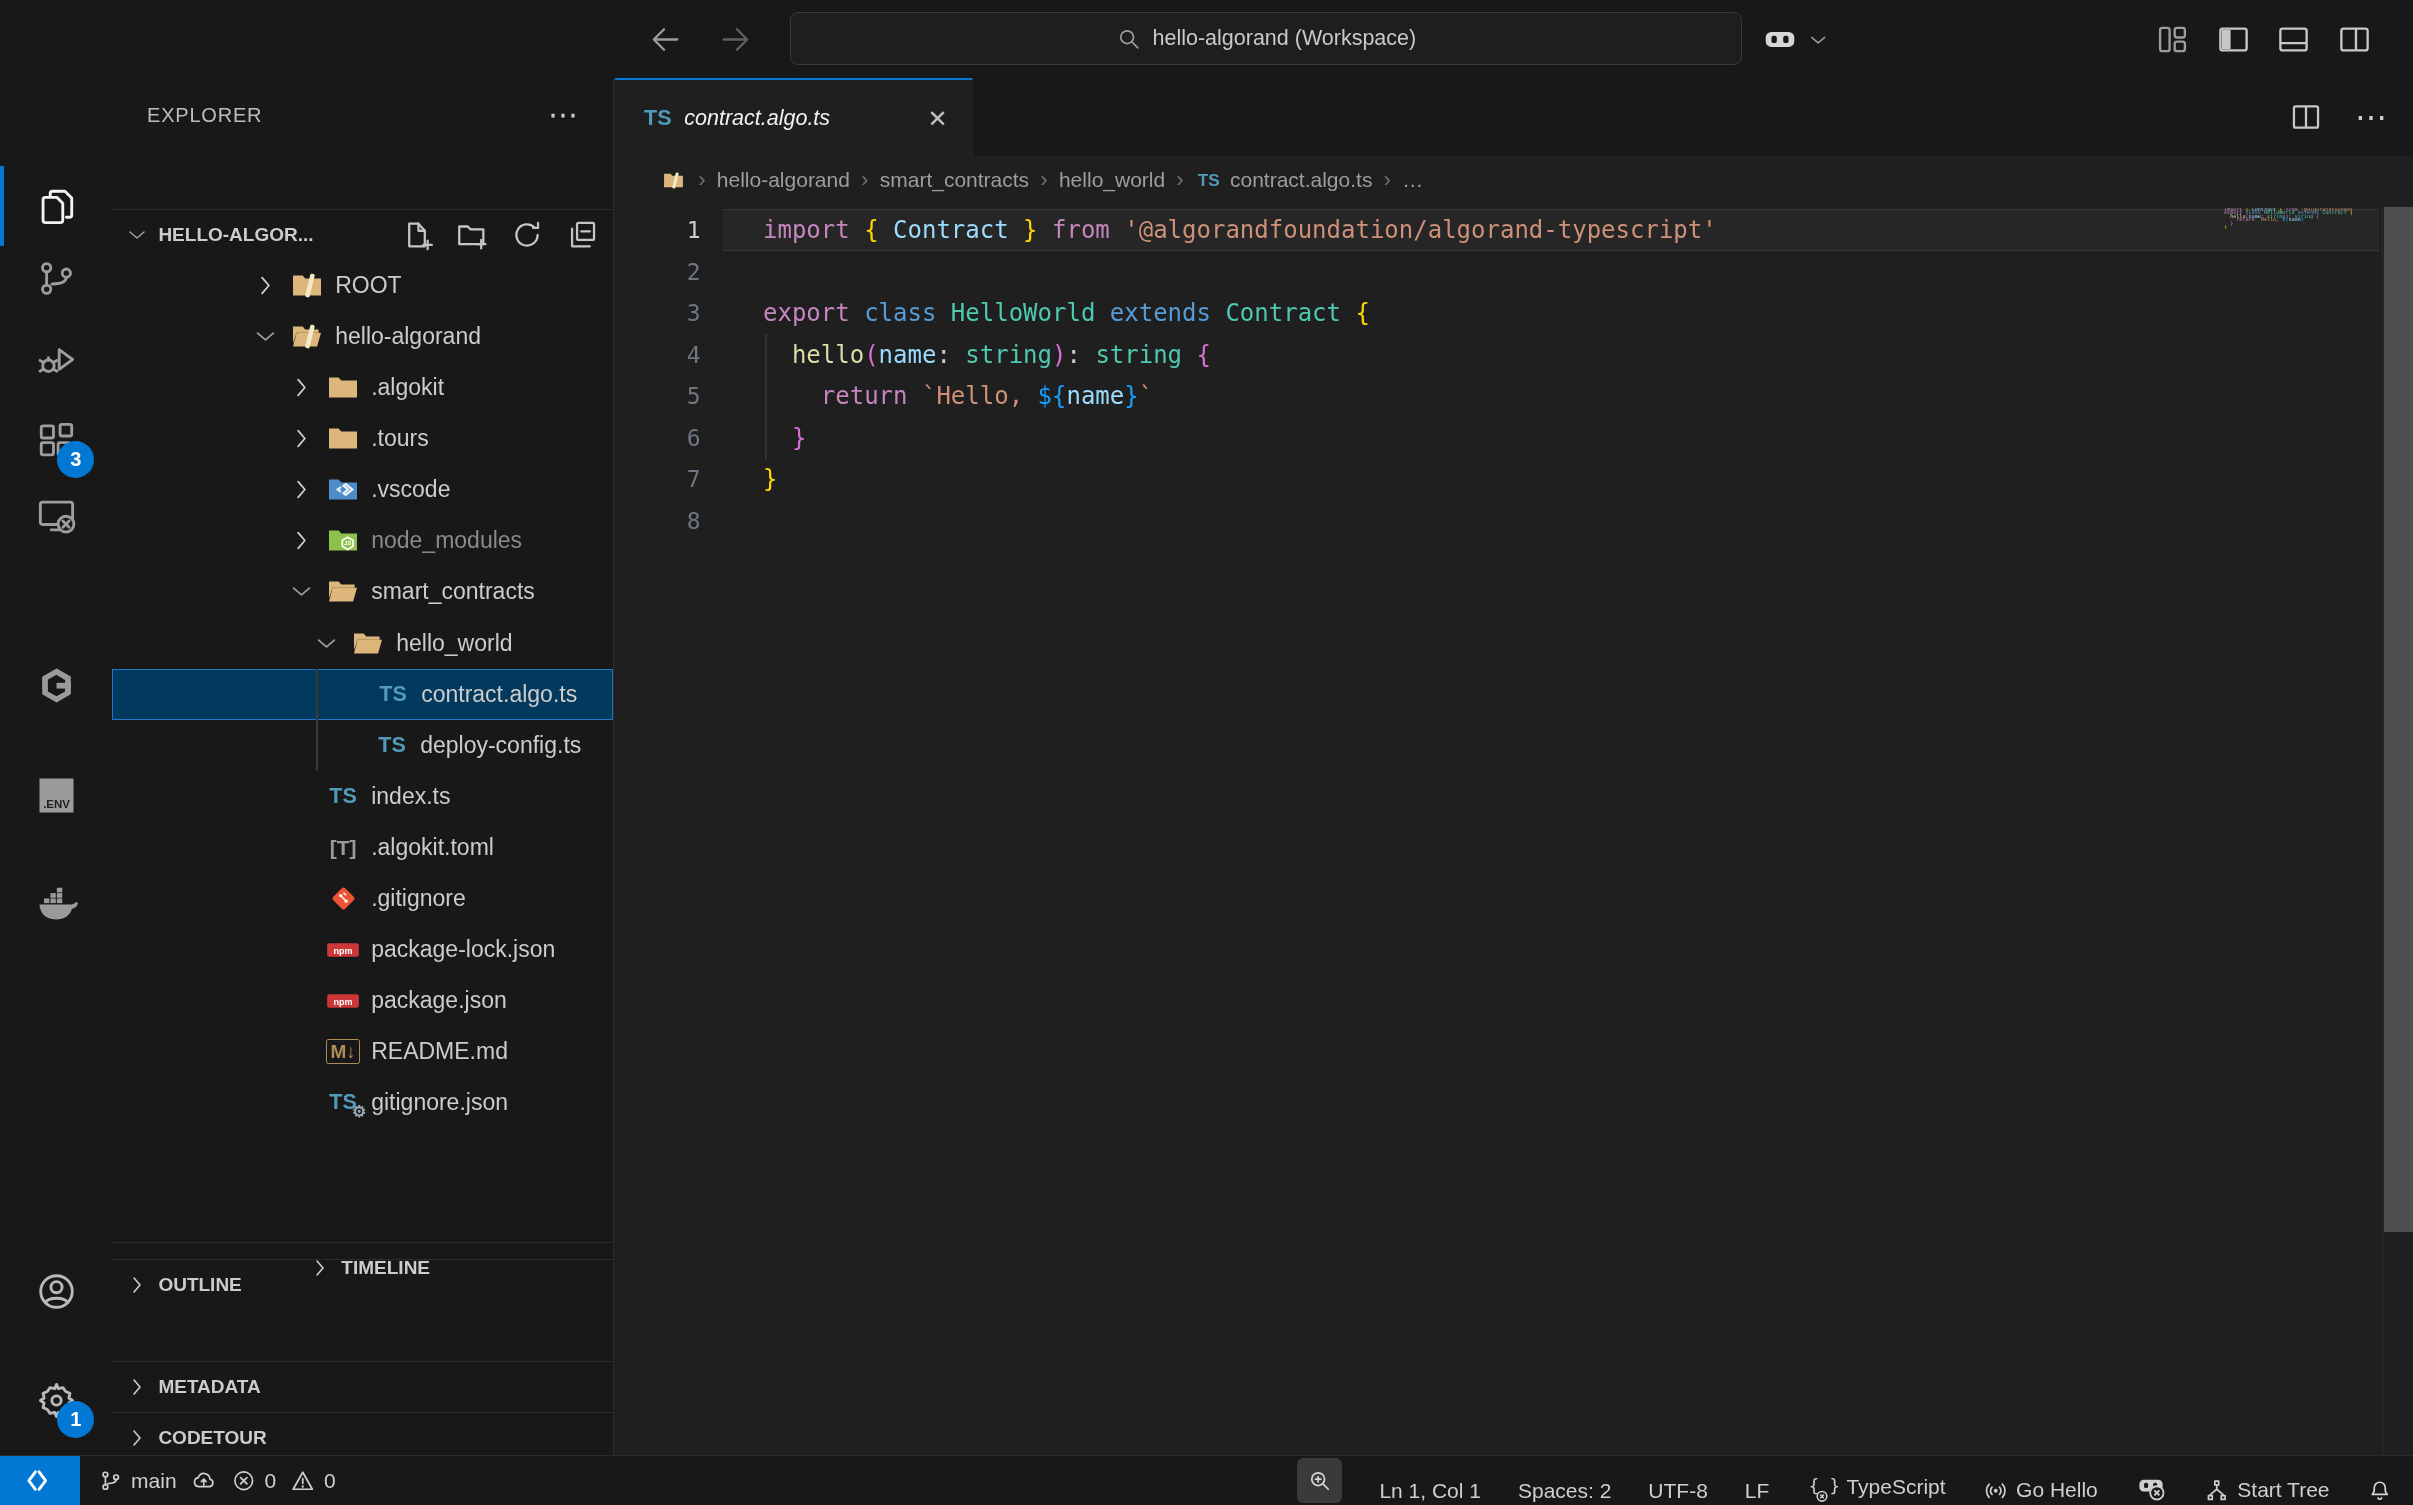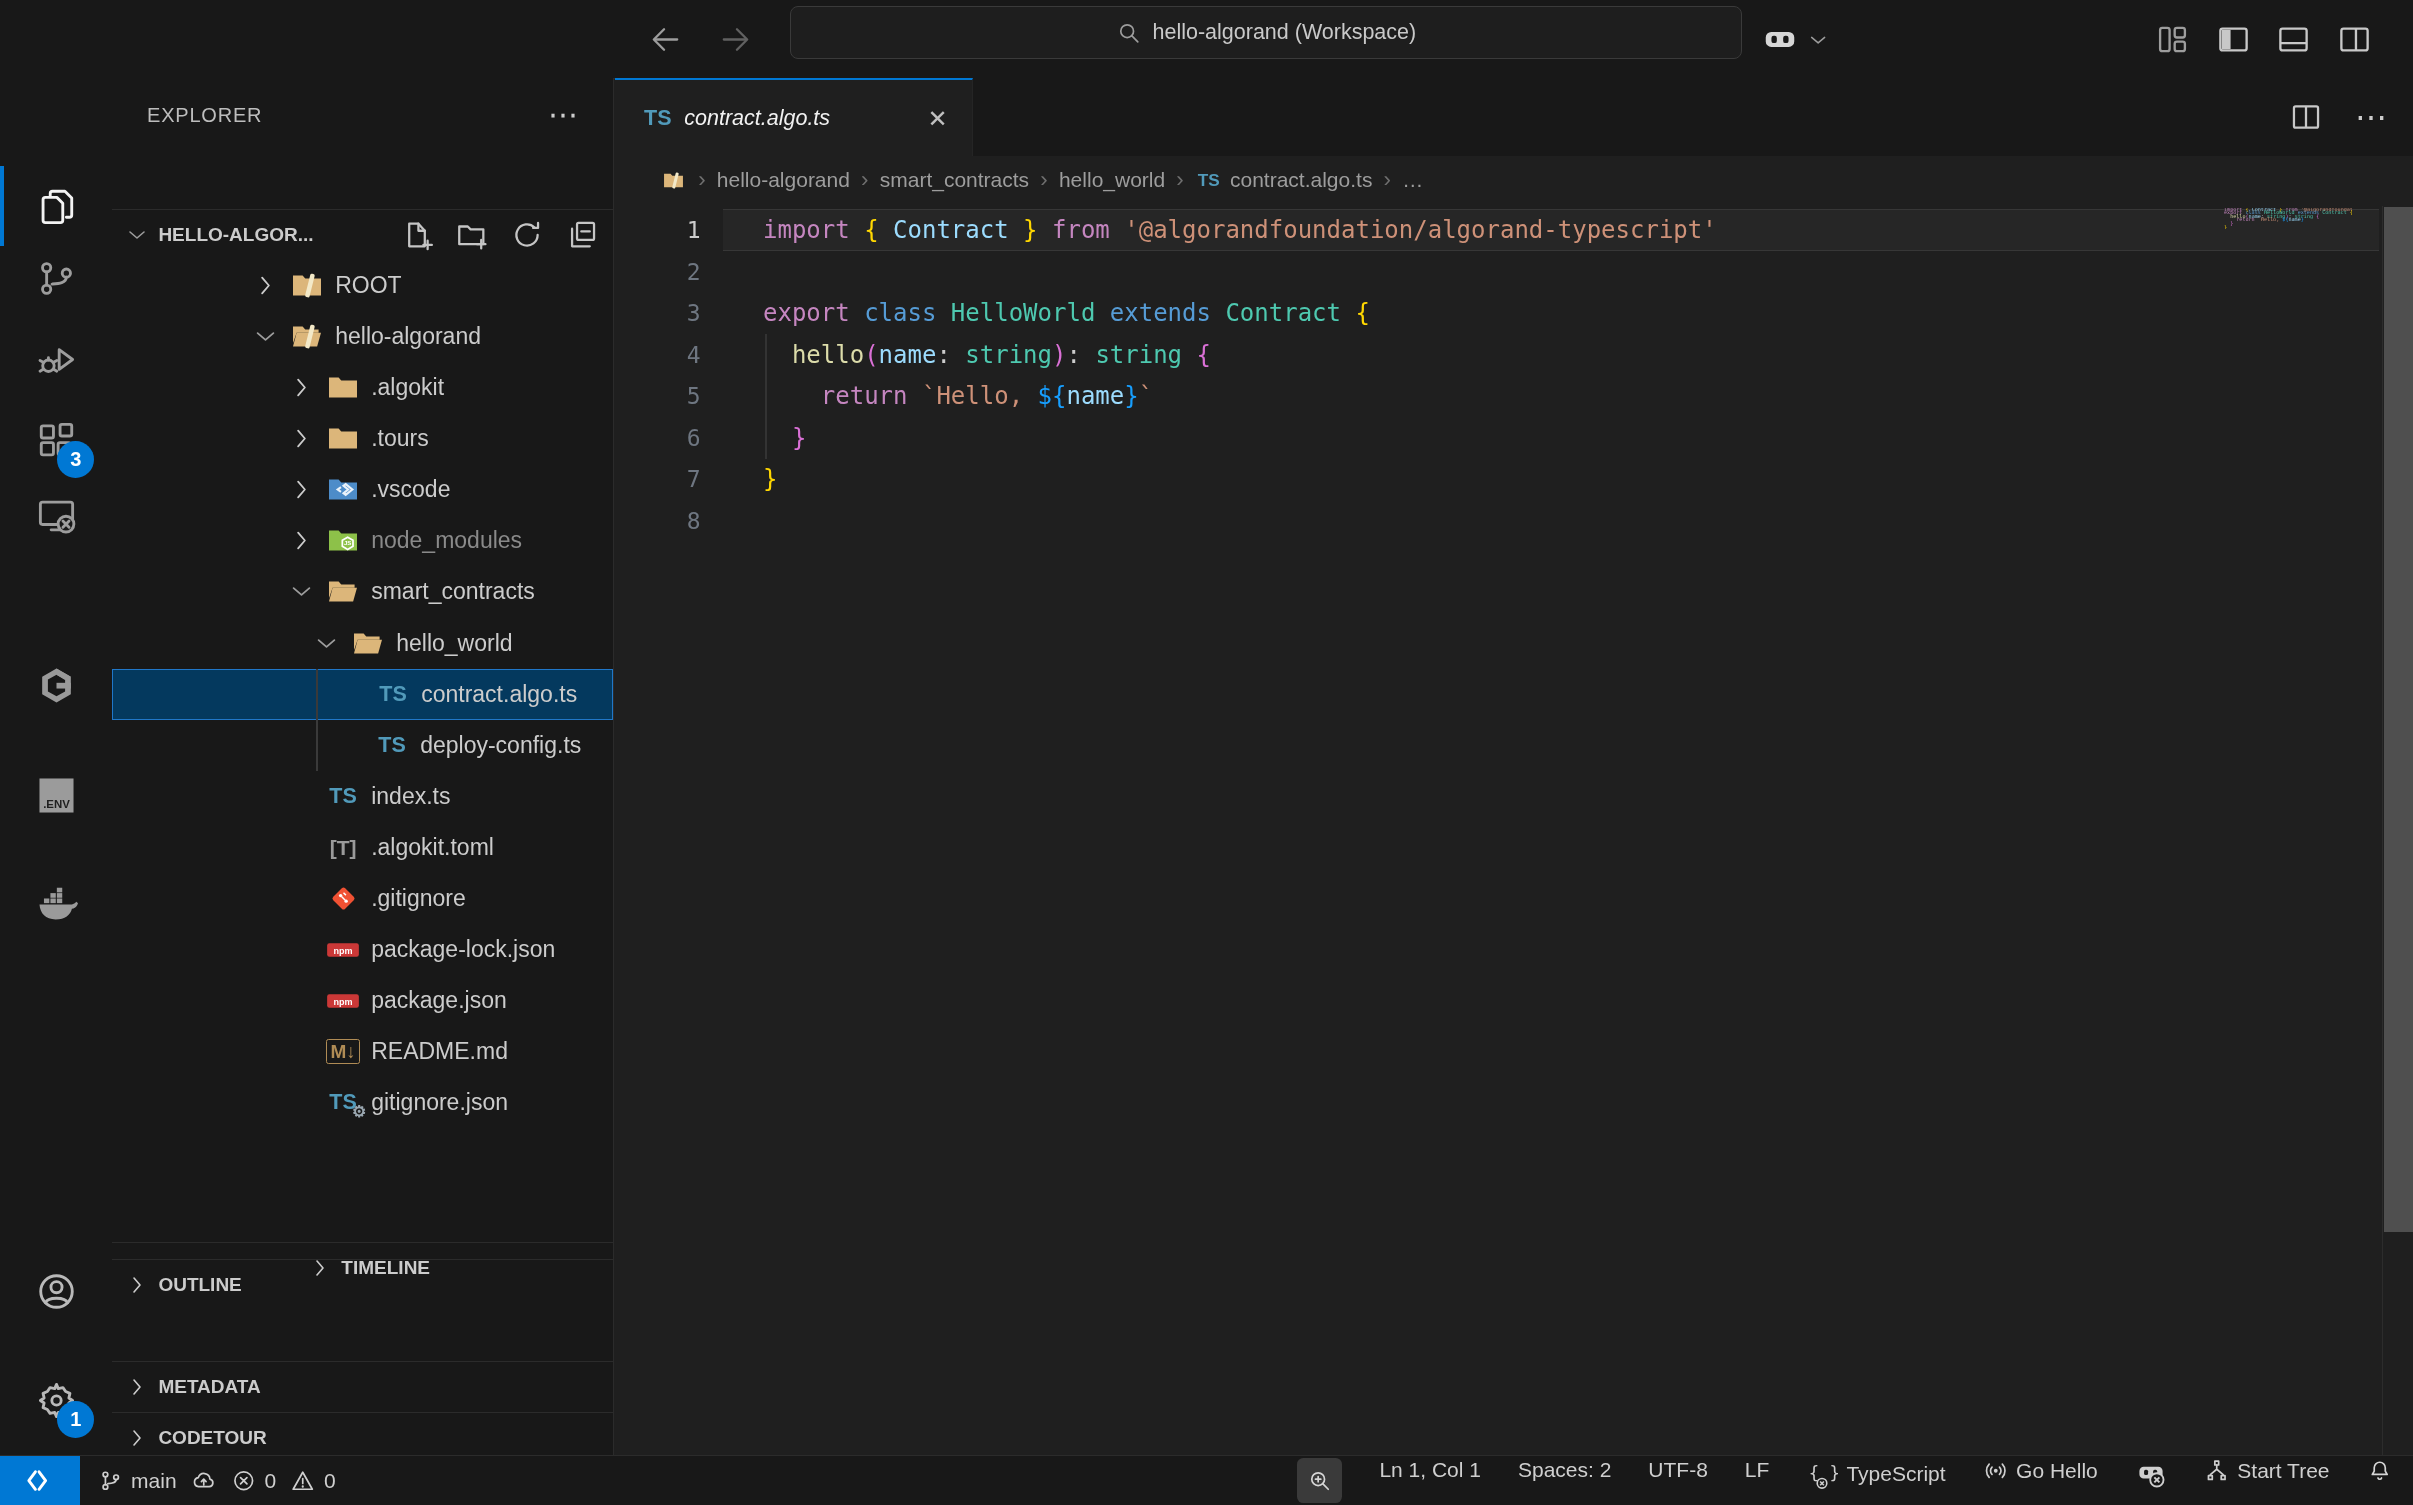--- a/index.html
+++ b/index.html
@@ -2,21 +2,21 @@
 <html style="font-size:12.8px"><head>
 <meta charset="utf-8">
 <style>
   html,body{margin:0;padding:0;background:#1f1f1f;width:2413px;height:1505px;overflow:hidden;
     font-family:"Liberation Sans",sans-serif;-webkit-font-smoothing:antialiased;}
   .abs{position:absolute;}
   svg{display:block;}
   
   #titlebar{left:0;top:0;width:2413px;height:78px;background:#181818;border-bottom:0.8px solid #2b2b2b;}
   .nav-arrow{top:21.5px;width:35px;height:35px;}
-  #cmd-center{left:790px;top:6px;width:950px;height:51px;background:#1e1e1e;border:0.8px solid #3a3a3a;
+  #cmd-center{left:790px;top:12px;width:950px;height:51px;background:#1e1e1e;border:0.8px solid #3a3a3a;
     border-radius:8px;display:flex;align-items:center;justify-content:center;gap:11.2px;color:#c9c9c9;font-size:21.5px;}
   .tb-icon{top:21.5px;width:35px;height:35px;}
   
   #activitybar{left:0;top:78px;width:112px;height:1377px;background:#181818;}
   .act-item{position:absolute;left:0;width:112px;height:80px;display:flex;align-items:center;justify-content:center;}
   .act-item .badge{position:absolute;right:17.6px;bottom:1.6px;min-width:37px;height:37px;border-radius:18.4px;
     background:#0078d4;color:#fff;font-size:20px;font-weight:bold;display:flex;align-items:center;justify-content:center;}
   .act-indicator{position:absolute;left:0;width:4px;background:#0078d4;}
   
   #sidebar{left:112px;top:78px;width:502px;height:1377px;background:#181818;border-right:0.8px solid #2b2b2b;box-sizing:border-box;}
@@ -58,21 +58,21 @@
   #minimap{position:absolute;left:1609px;top:1.6px;width:128px;overflow:hidden;}
   #minimap pre{margin:0;font-family:"DejaVu Sans Mono",monospace;font-size:5.1px;line-height:3.6px;white-space:pre;opacity:.95;}
   #scrollbar{position:absolute;left:1767px;top:0;width:32px;height:1249px;border-left:0.8px solid #2c2c2c;box-sizing:border-box;}
   #scroll-slider{position:absolute;left:0.8px;top:0.8px;width:31px;height:1025px;background:#4f4f4f;}
   
   #statusbar{left:0;top:1455px;width:2413px;height:50px;background:#181818;border-top:0.8px solid #2b2b2b;
     box-sizing:border-box;display:flex;align-items:center;color:#cfcfcf;font-size:21px;}
   #remote{width:80px;height:100%;background:#0078d4;display:flex;align-items:center;justify-content:center;flex:none;}
   .st-item{display:flex;align-items:center;gap:8px;white-space:nowrap;}
   #st-left{display:flex;align-items:flex-end;gap:14.4px;margin-left:17.6px;}
-  #st-right{margin-left:auto;display:flex;align-items:flex-start;gap:37px;margin-right:21px;}
+  #st-right{margin-left:auto;display:flex;align-items:flex-end;gap:37px;margin-right:21px;}
   .zoom-box{width:45px;height:45px;background:#3a3a3a;border-radius:6.4px;display:flex;align-items:center;justify-content:center;}
 </style>
 </head>
 <body>
 
 <div id="titlebar" class="abs">
   <div class="abs nav-arrow" style="left:648px">
       <svg width="100%" height="100%" viewBox="0 0 24 24" fill="none" stroke="#9d9d9d" stroke-width="1.6" stroke-linecap="round" stroke-linejoin="round">
         <path d="M20 12H5"></path>
         <path d="M11 5l-7 7 7 7"></path>

